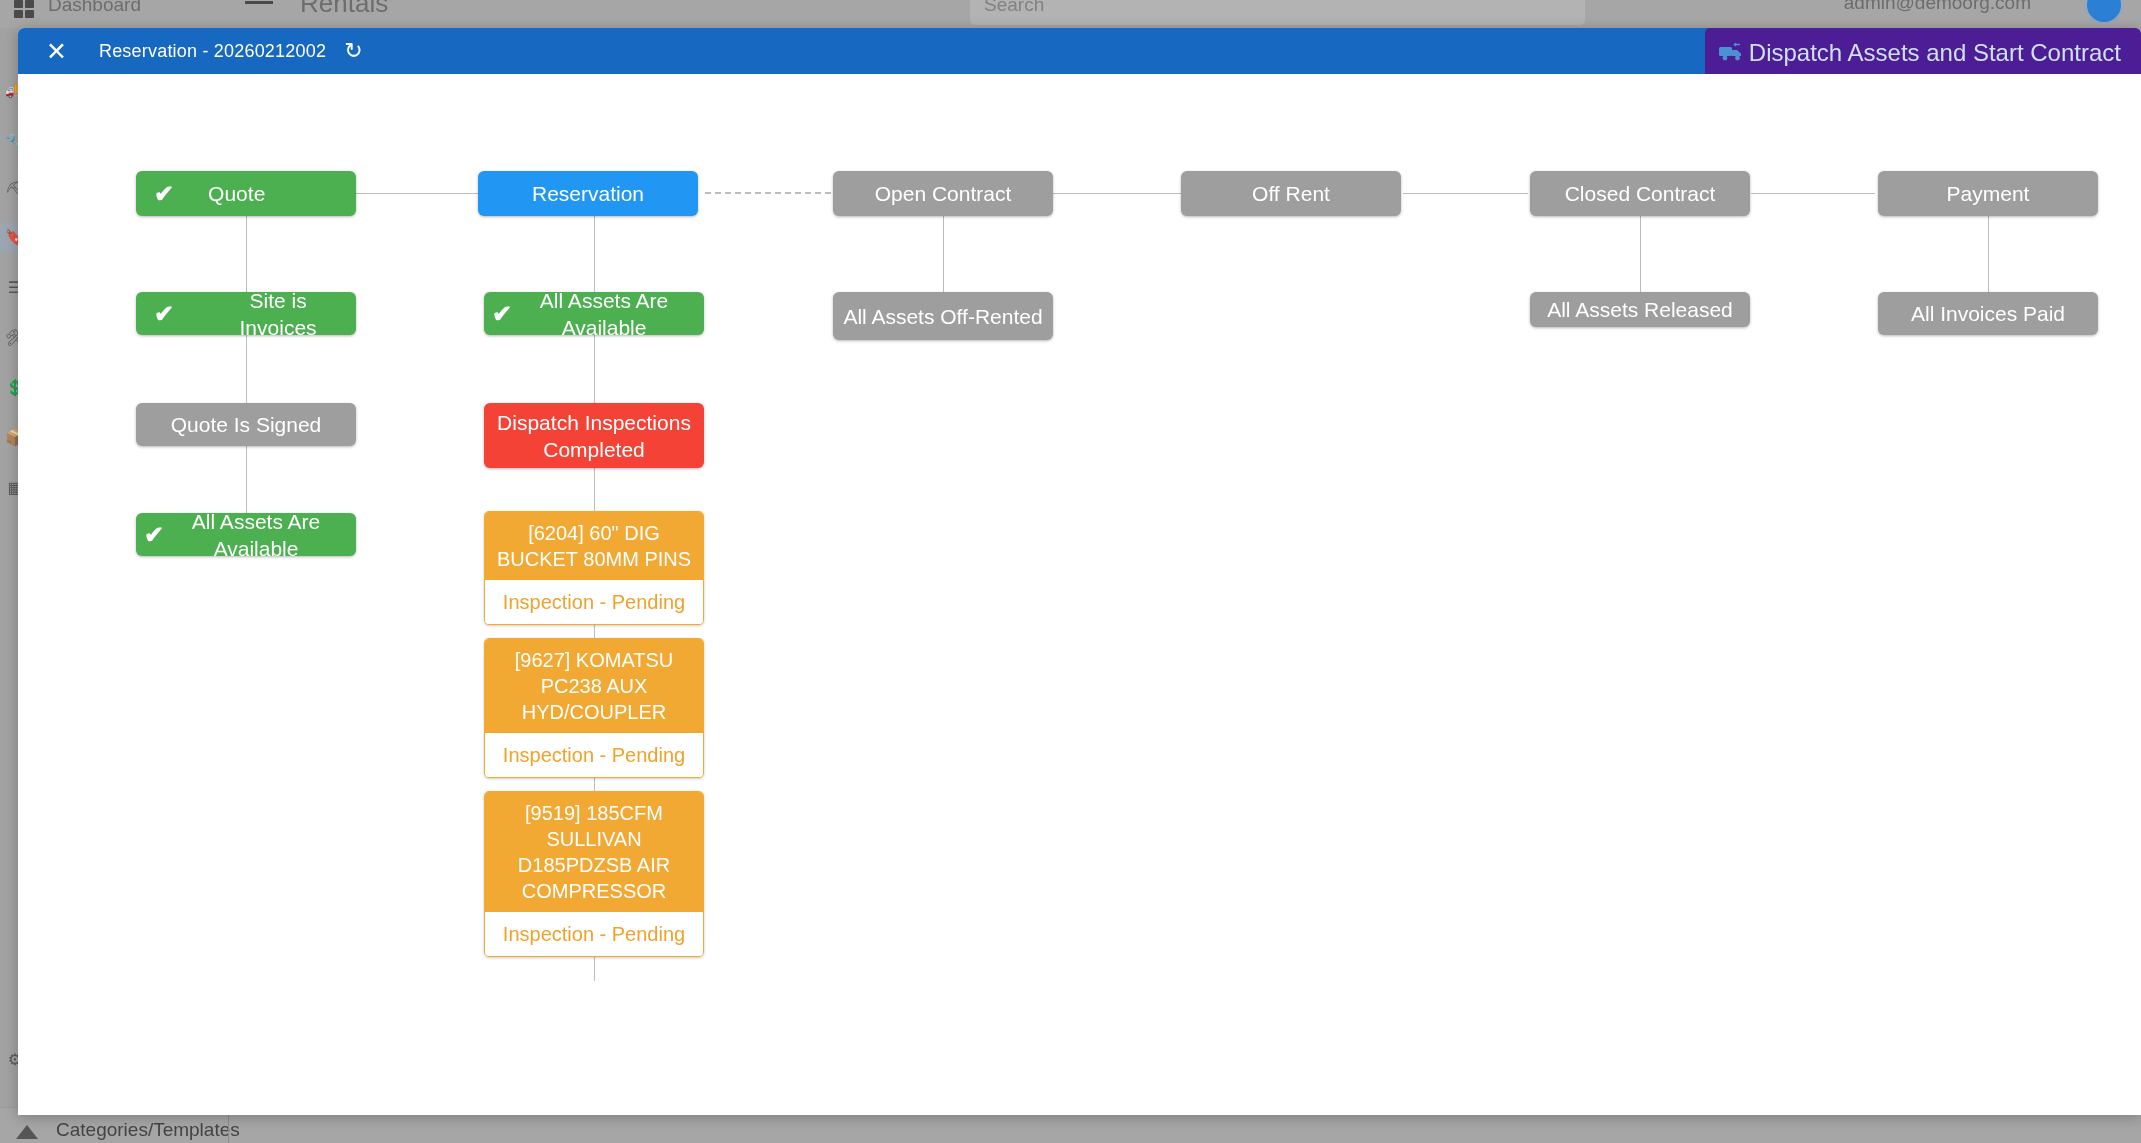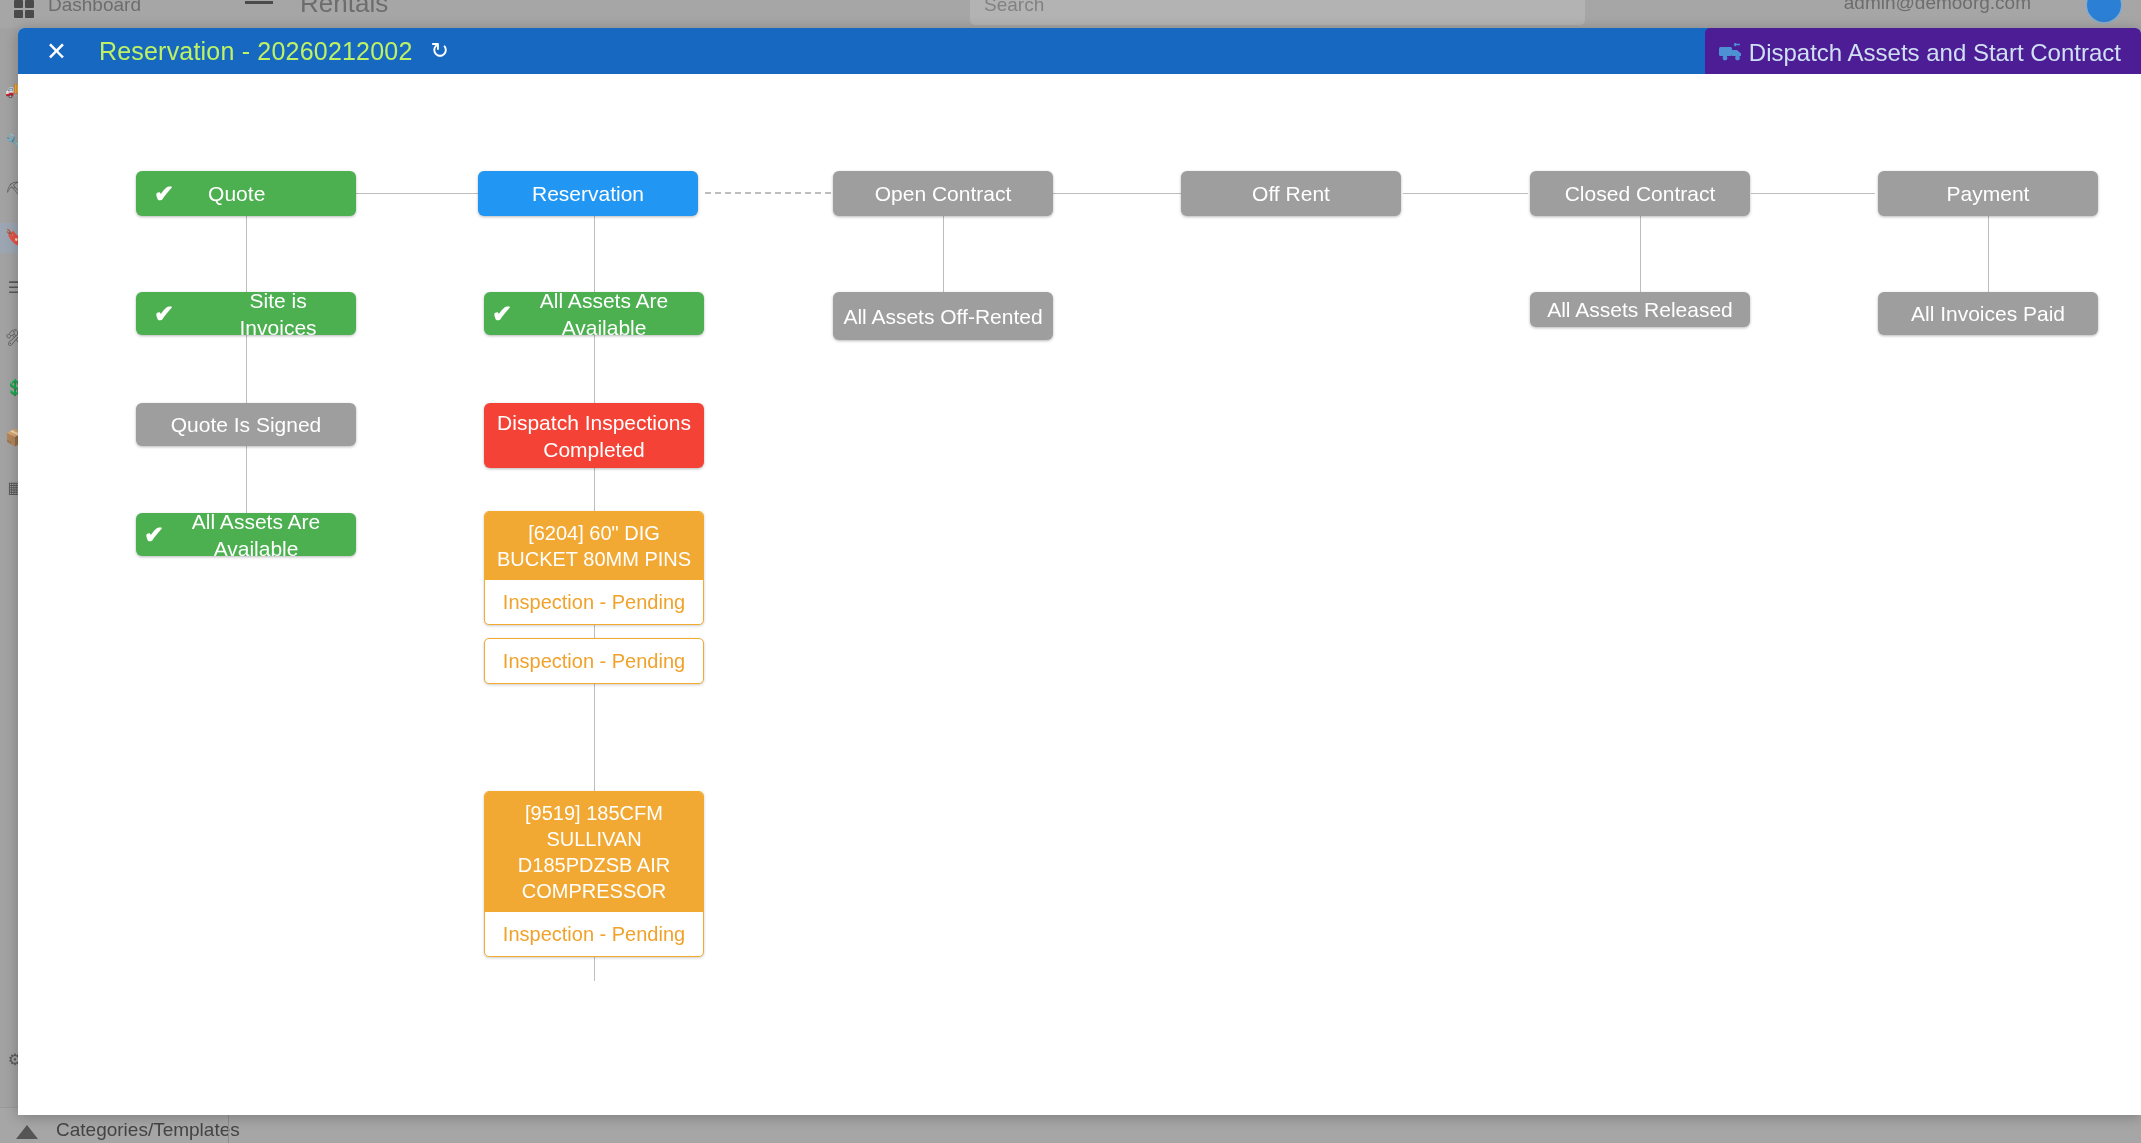--- a/index.html
+++ b/index.html
@@ -102,21 +102,21 @@
     width: 100%; height: 46px;
     background: #1668c1;
     display: flex; align-items: center;
   }
   #modal-close {
     margin-left: 22px; color: #fff; font-size: 25px; line-height: 1;
     background: none; border: 0; cursor: pointer; font-family: inherit;
     padding: 0 6px;
   }
   #modal-title {
-    margin-left: 26px; color: #bef264; font-size: 25px; letter-spacing: .2px;
+    margin-left: 26px; color: #ffffff; font-size: 18px; letter-spacing: .2px;
   }
   #modal-refresh {
     margin-left: 18px; color: #fff; font-size: 22px; cursor: pointer;
     background: none; border: 0; font-family: inherit;
   }
   #dispatch-btn {
     position: absolute; right: 0px; top: 0;
     height: 50px; padding: 0 20px 0 14px;
     background: #4c1d95; color: #cfe0f2; font-size: 24px;
     border: 0; border-radius: 5px; cursor: pointer;
@@ -165,21 +165,21 @@
     cursor: pointer;
   }
   .asset-head {
     background: #f2a933; color: #fff;
     font-size: 20px; line-height: 26px;
     text-align: center; padding: 8px 6px;
   }
   .asset-foot {
     background: #fff; color: #f0a22a;
     font-size: 20px; line-height: 26px;
-    text-align: center; padding: 9px 6px; border-radius: 11px;
+    text-align: center; padding: 9px 6px;
   }
 
   
   .conn { position: absolute; background: #bdbdbd; }
   .conn.h { height: 1px; }
   .conn.v { width: 1px; }
   .conn.dashed-h {
     height: 0; background: none;
     border-top: 2px dashed #bdbdbd;
   }
@@ -308,20 +308,21 @@
     <div class="node red" style="left:466px; top:329px; width:220px; height:65px;">
       <span>Dispatch Inspections Completed</span>
     </div>
 
     <div class="asset-card" style="left:466px; top:437px;">
       <div class="asset-head">[6204] 60" DIG BUCKET 80MM PINS</div>
       <div class="asset-foot">Inspection - Pending</div>
     </div>
 
     <div class="asset-card" style="left:466px; top:564px;">
+      <div class="asset-head">[9627] KOMATSU PC238 AUX HYD/COUPLER</div>
       <div class="asset-foot">Inspection - Pending</div>
     </div>
 
     <div class="asset-card" style="left:466px; top:717px;">
       <div class="asset-head">[9519] 185CFM SULLIVAN D185PDZSB AIR COMPRESSOR</div>
       <div class="asset-foot">Inspection - Pending</div>
     </div>
 
     <div class="node gray" style="left:815px; top:218px; width:220px; height:48px;">
       <span>All Assets Off-Rented</span>

